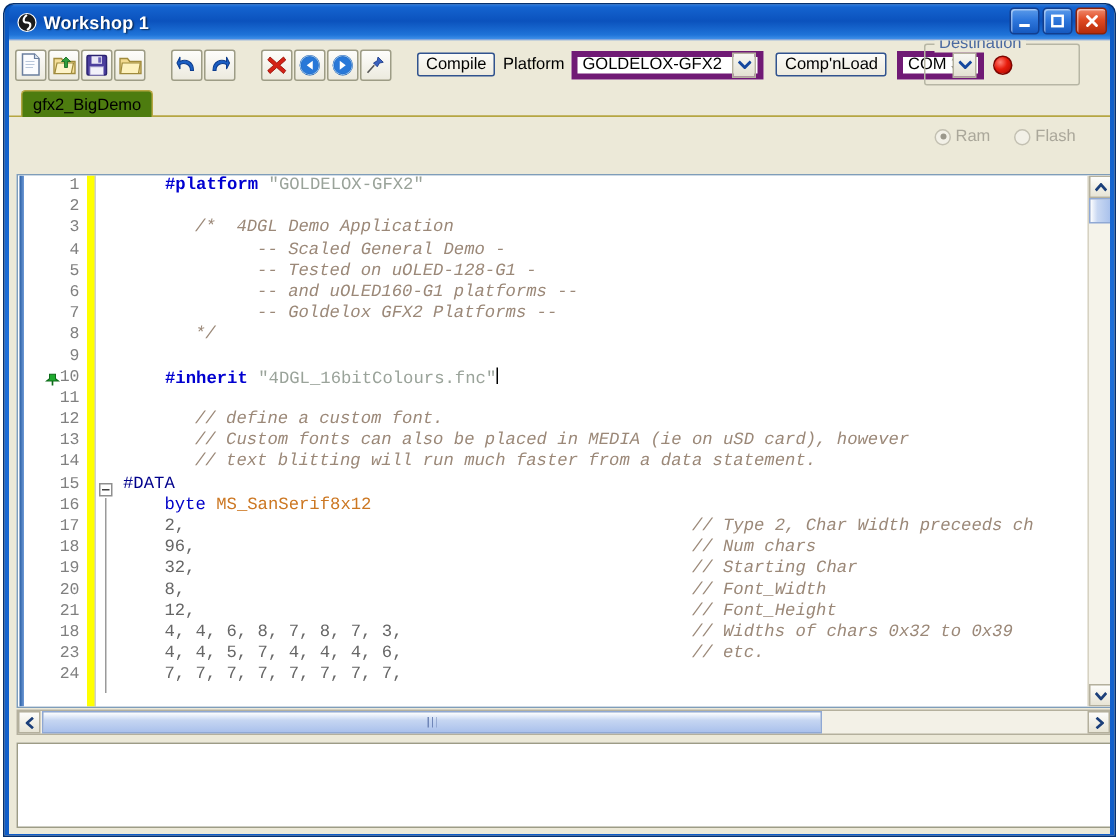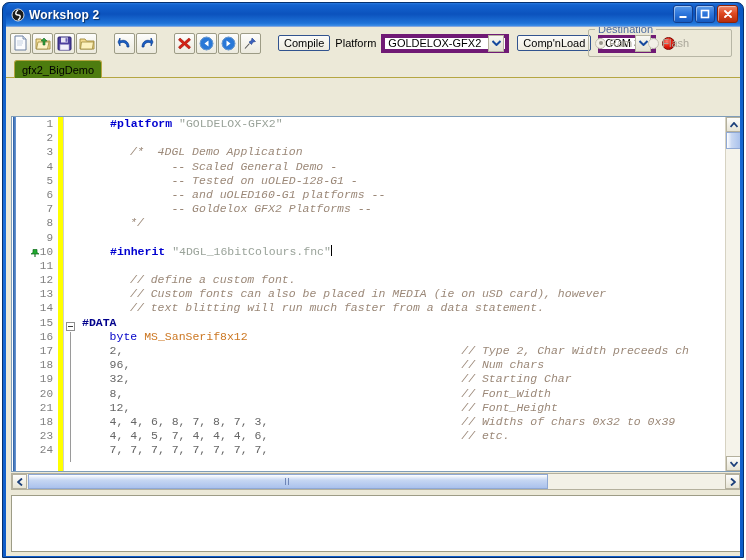--- a/index.html
+++ b/index.html
@@ -159,39 +159,40 @@
   .led {
     width: 13px; height: 13px;
     border-radius: 50%;
     background: radial-gradient(circle at 35% 32%, #ff8074 0%, #e81c0c 45%, #a20700 100%);
     margin: 0 6px;
     border: 1px solid #7e0500;
   }
 
   #dest-group {
     position: absolute;
-    right: 8px; top: 2px;
-    width: 144px; height: 28px;
+    right: 20px; top: 2px;
+    width: 104px; height: 28px;
     border: 1px solid #b7b6a5;
     border-radius: 2px;
   }
   #dest-group .legend {
     position: absolute;
     top: -7px; left: 6px;
     background: #ece9d8;
     padding: 0 3px;
     font-size: 11px;
     color: #4b6aa0;
     white-space: nowrap;
   }
   #dest-group .radios {
     display: flex; align-items: center;
     height: 100%;
     padding: 0 6px;
     gap: 16px;
+    margin-top: 48px;
   }
   .radio {
     display: flex; align-items: center;
     font-size: 11px;
     color: #aaa79a;
     gap: 3px;
     cursor: default;
     white-space: nowrap;
   }
   .rmark {
@@ -319,21 +320,21 @@
     padding-left: 4px;
     white-space: pre;
   }
   #codelines .ln { white-space: pre; }
   .c-pre   { color: #0000d0; font-weight: bold; margin-left: 28px; }
   .c-str   { color: #9aa39a; }
   .c-cmt   { color: #9b8878; font-style: italic; margin-left: 48px; }
   .c-kw    { color: #0000c8; }
   .c-id    { color: #cc7722; }
   .c-num   { color: #666666; }
-  .c-data  { color: #00008b; font-weight: bold; }
+  .c-data  { color: #00008b; font-weight: normal; }
   .caret {
     display: inline-block;
     width: 1px;
     height: 11px;
     background: #000;
     vertical-align: -1px;
     margin-left: 0px;
   }
 
   
@@ -433,21 +434,21 @@
 <div id="window">
 
   <div id="titlebar">
     <span class="tb-icon">
       <svg width="14" height="14" viewBox="0 0 14 14">
         <circle cx="7" cy="7" r="6" fill="#1b1b1b"></circle>
         <path d="M7 2 C4 4 4 7 7 7 C10 7 10 10 7 12" stroke="#ffffff" stroke-width="1.4" fill="none"></path>
         <circle cx="7" cy="7" r="6" fill="none" stroke="#ffffff" stroke-width="0.8"></circle>
       </svg>
     </span>
-    <span class="tb-title">Workshop 2</span>
+    <span class="tb-title">Workshop 1</span>
 
     <div id="winbtns">
       <div class="winbtn">
         <svg width="10" height="10" viewBox="0 0 10 10">
             <rect x="1.5" y="7" width="7" height="2" fill="#fff"></rect>
           </svg>
       </div>
       <div class="winbtn">
         <svg width="10" height="10" viewBox="0 0 10 10">
             <rect x="1.5" y="1.5" width="7" height="7" fill="none" stroke="#fff" stroke-width="1.6"></rect>

